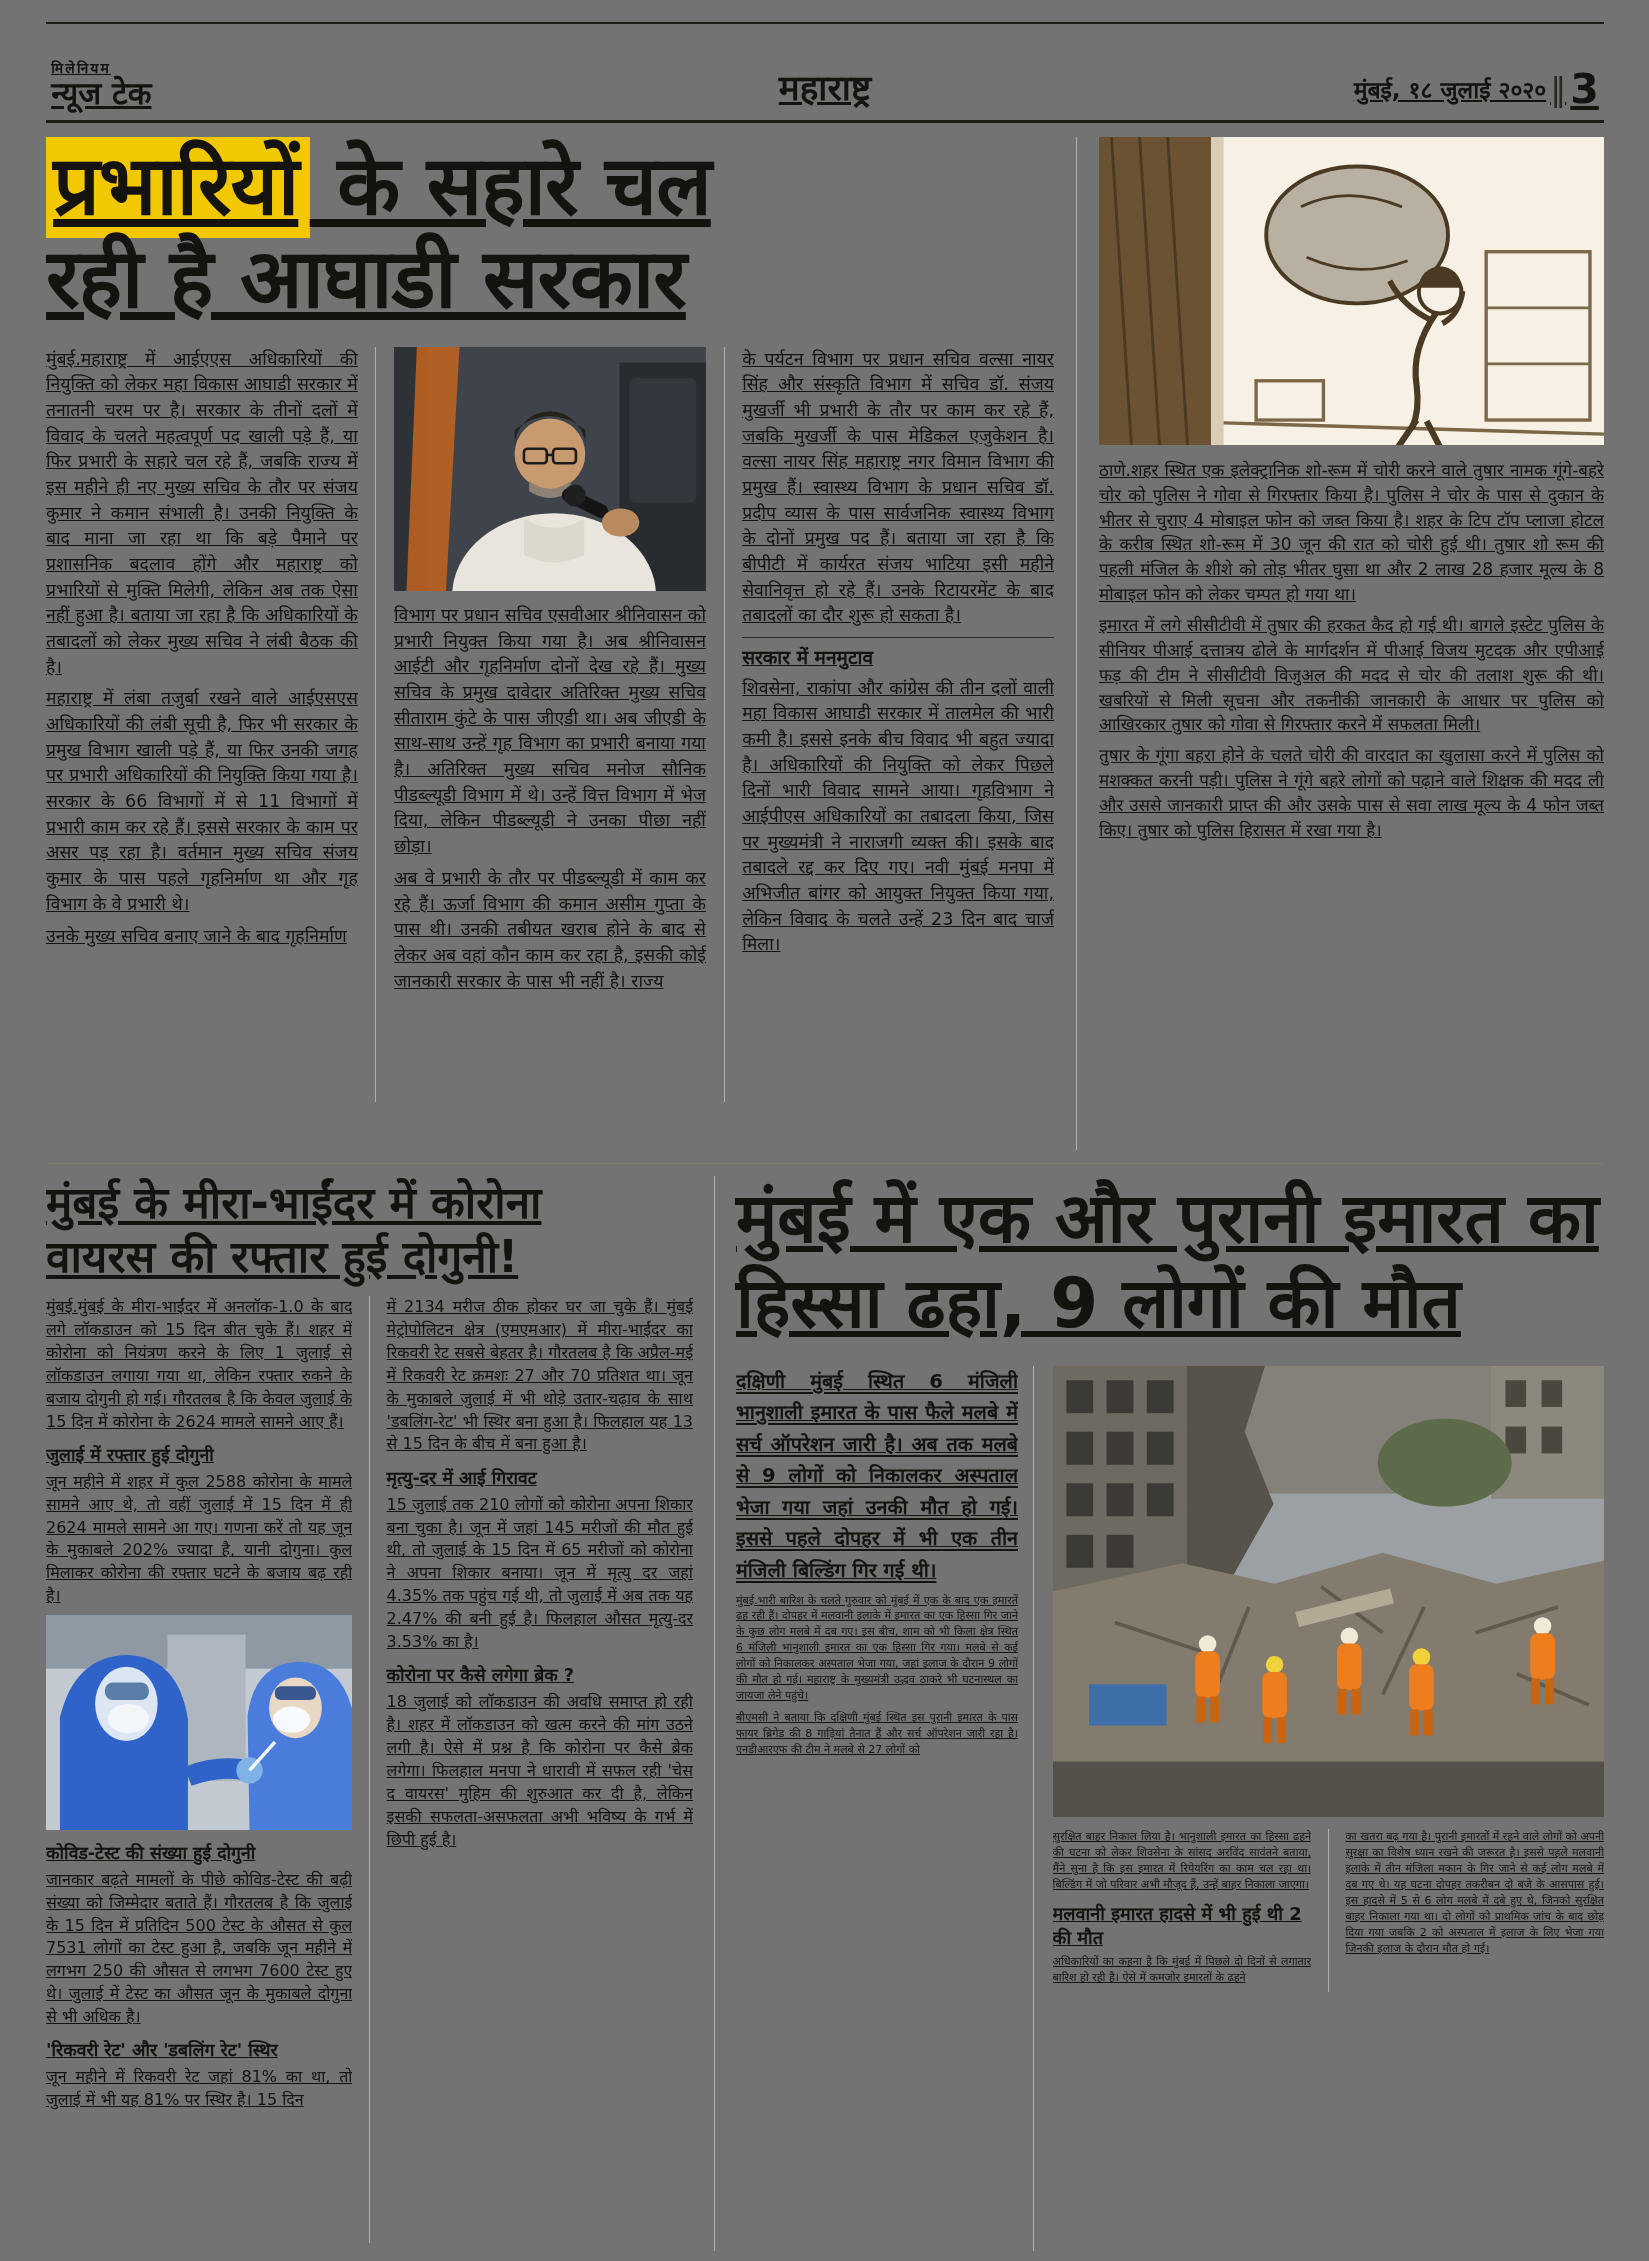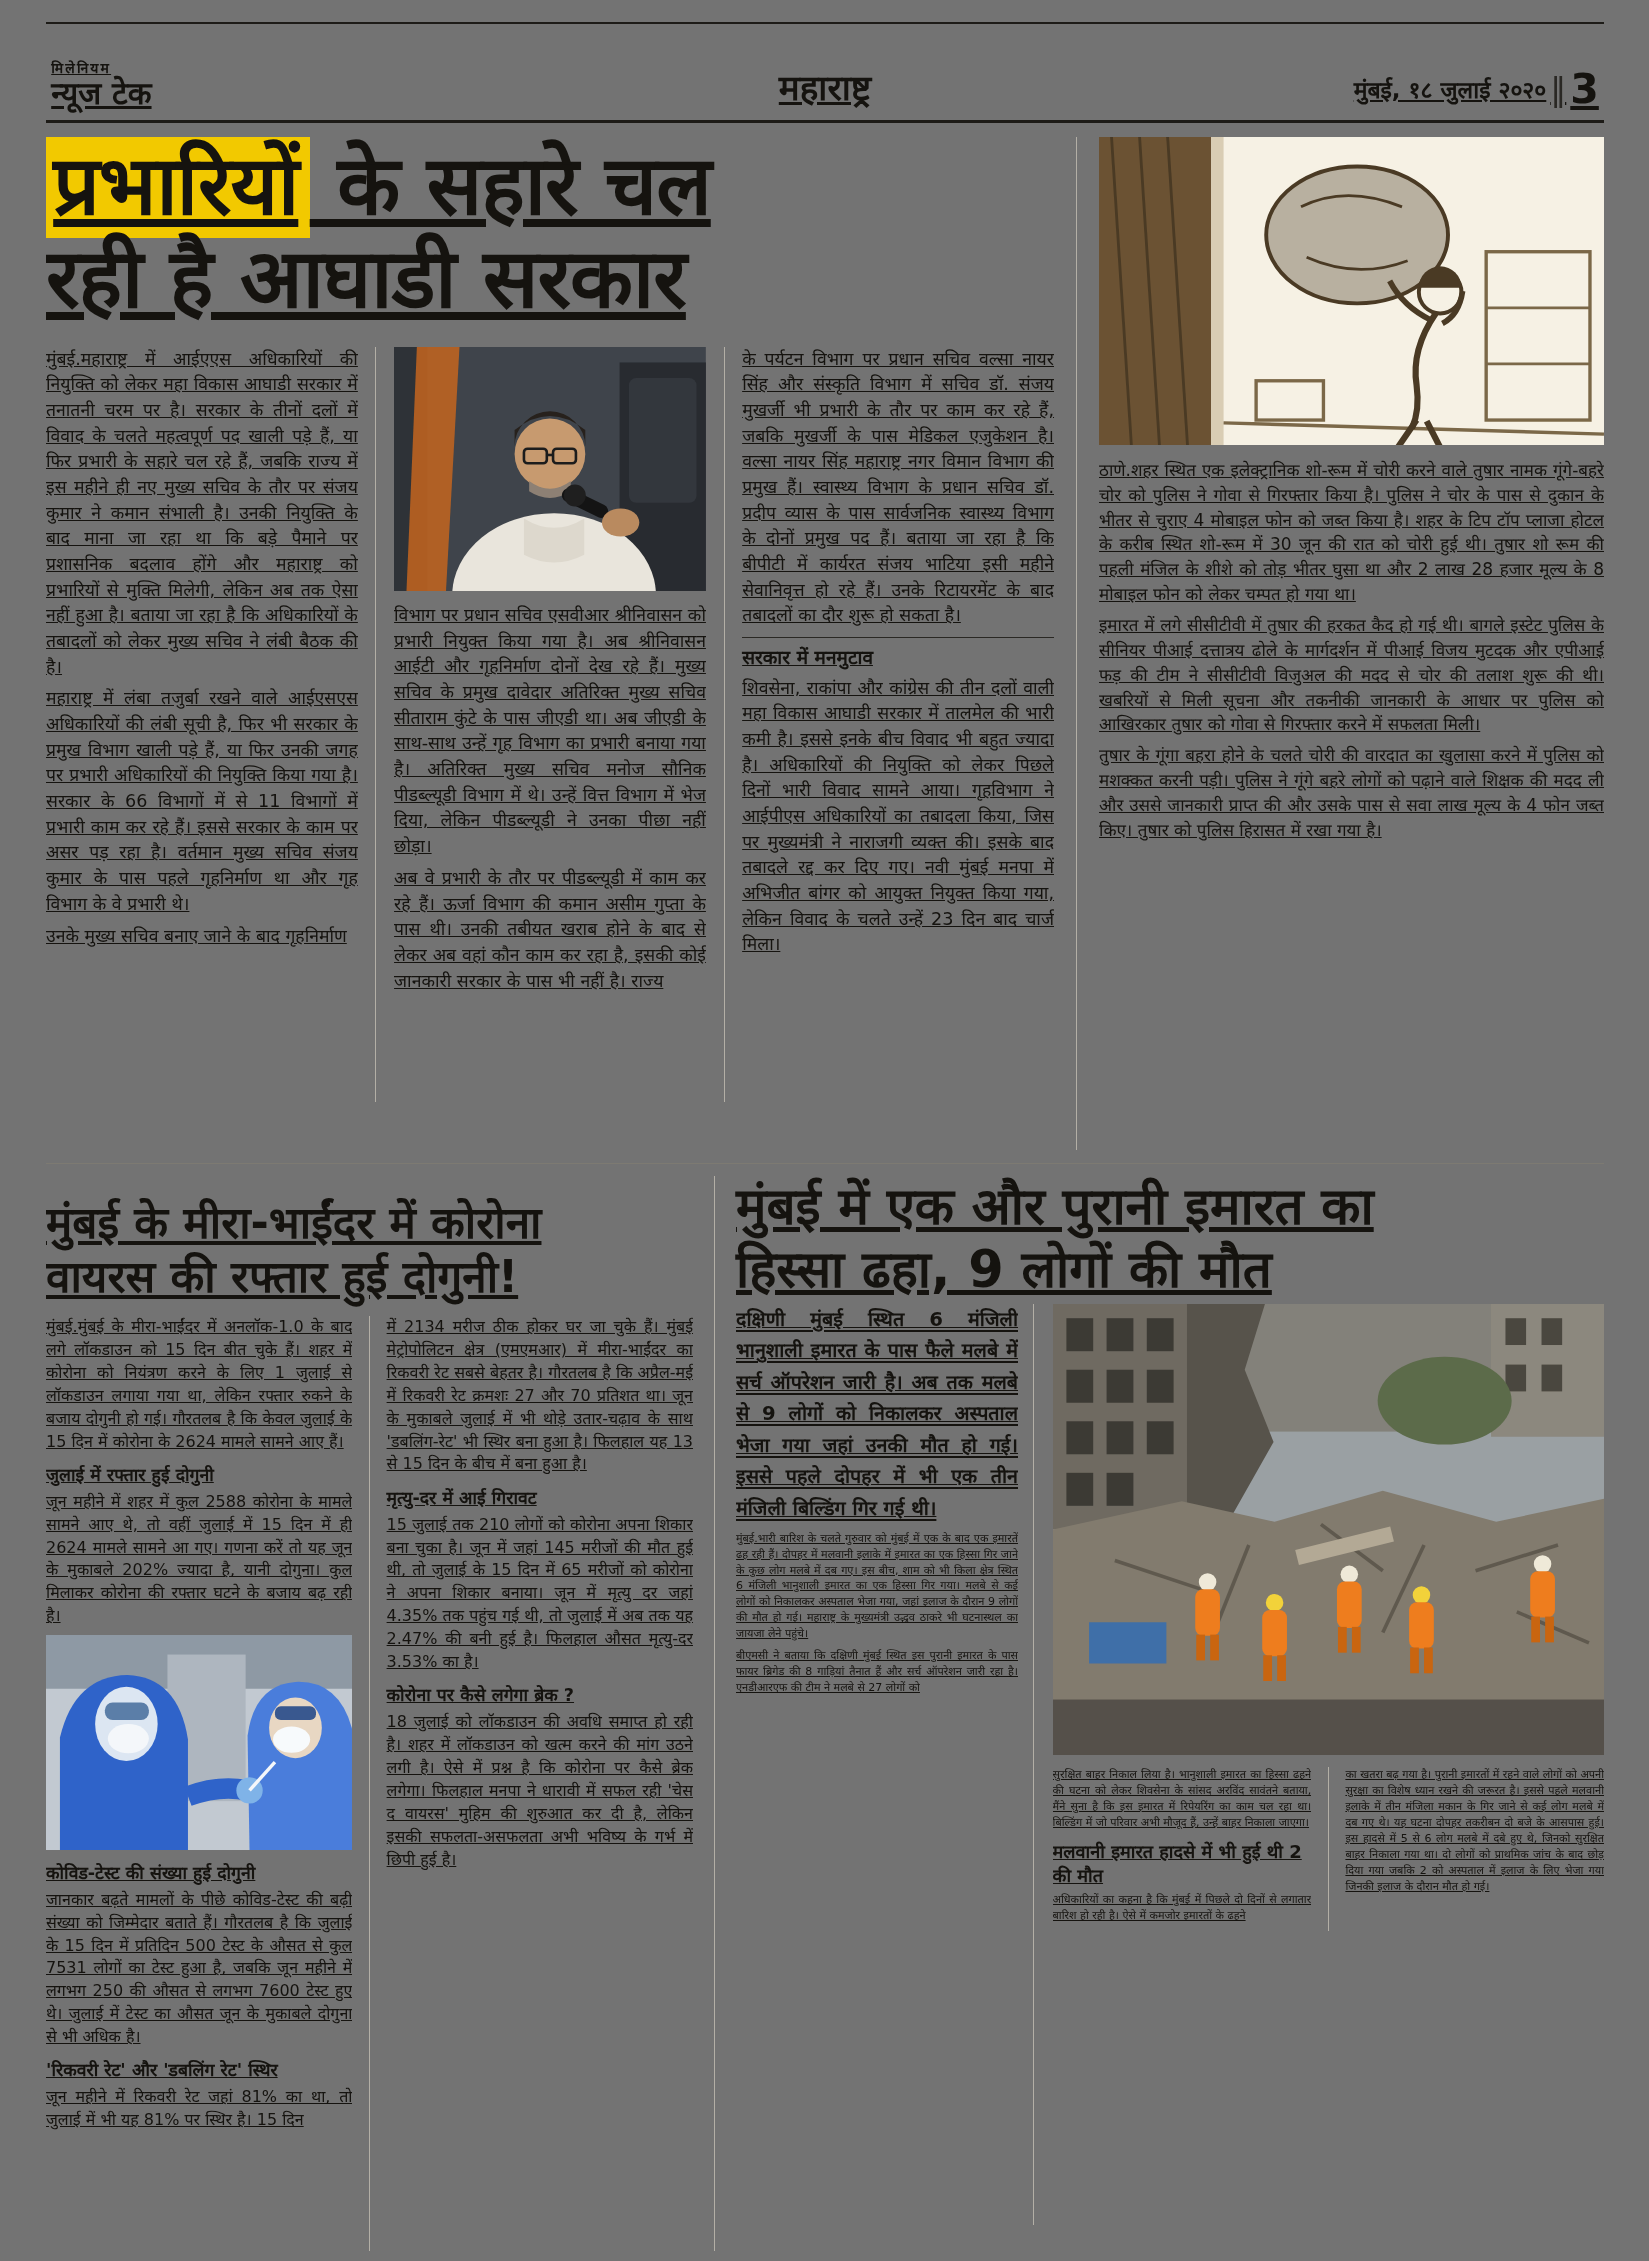--- a/index.html
+++ b/index.html
@@ -47,32 +47,32 @@
 
   .theft-headline { font-size:38px; font-weight:800; line-height:1.28; margin:3.1px 0 13.5px; }
   .thief-illo { height:308px; margin-bottom:13.5px; background:#f6f1e4; }
   .top-right .body-text p { font-size:17px; }
 
   
   .section-divider { border-top:1.6px solid #7d7a72; margin:13.5px 0 12.4px; }
 
   
   .bottom-section { display:flex; height:1075px; overflow:hidden; }
-  .corona-block { width:647px; flex:0 0 auto; overflow:hidden;margin-top:20px; }
+  .corona-block { width:647px; flex:0 0 auto; overflow:hidden; }
   .building-block { flex:1 1 auto; border-left:1px solid #b3afa6; margin-left:21px; padding-left:21px; overflow:hidden; }
 
   .corona-headline { font-size:44px; font-weight:800; line-height:1.22; margin-bottom:12.4px; }
   .corona-cols { display:flex; height:947px; overflow:hidden; }
   .corona-col { flex:1 1 0; overflow:hidden; }
   .corona-col + .corona-col { border-left:1px solid #b3afa6; margin-left:16.6px; padding-left:16.6px; }
   .corona-block .body-text p { font-size:16px; line-height:1.43; }
   .corona-block .subhead { font-size:17.6px; }
   .ppe-photo { height:215px; margin:7.2px 0 9.3px; }
 
-  .building-headline { font-size:51px; font-weight:800; line-height:1.22; margin-bottom:3px; }
+  .building-headline { font-size:69px; font-weight:800; line-height:1.22; margin-bottom:21px; }
   .building-body { display:flex; height:921px; overflow:hidden; }
   .building-col1 { width:282px; flex:0 0 auto; overflow:hidden; }
   .building-right { flex:1 1 auto; margin-left:15px; padding-left:18.6px; border-left:1px solid #b3afa6; overflow:hidden; }
   .collapse-photo { height:451px; margin-bottom:12.4px; }
   .building-subcols { display:flex; overflow:hidden; }
   .building-subcol { flex:1 1 0; overflow:hidden; }
   .building-subcol + .building-subcol { border-left:1px solid #b3afa6; margin-left:16.6px; padding-left:16.6px; }
   .building-block .body-text p { font-size:11px; line-height:1.45; }
   .building-block .subhead { font-size:18px; }
   .intro-underline {

